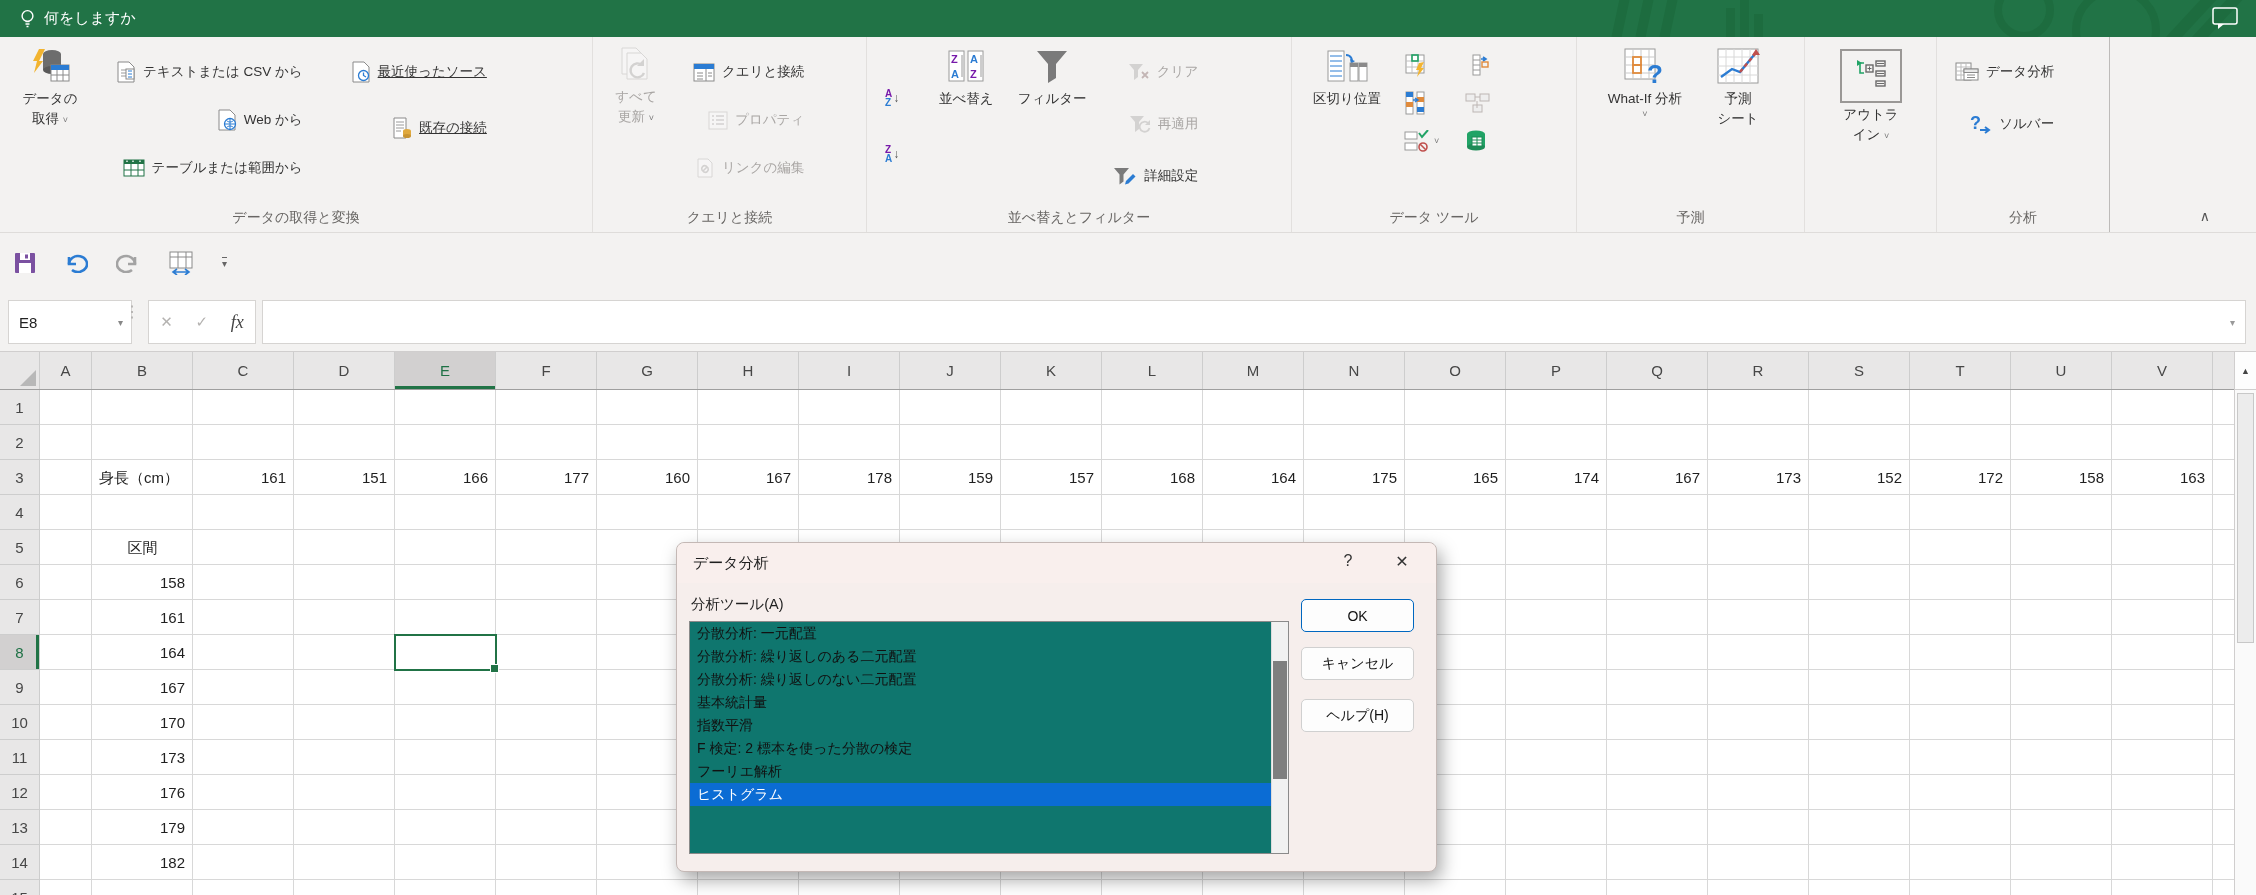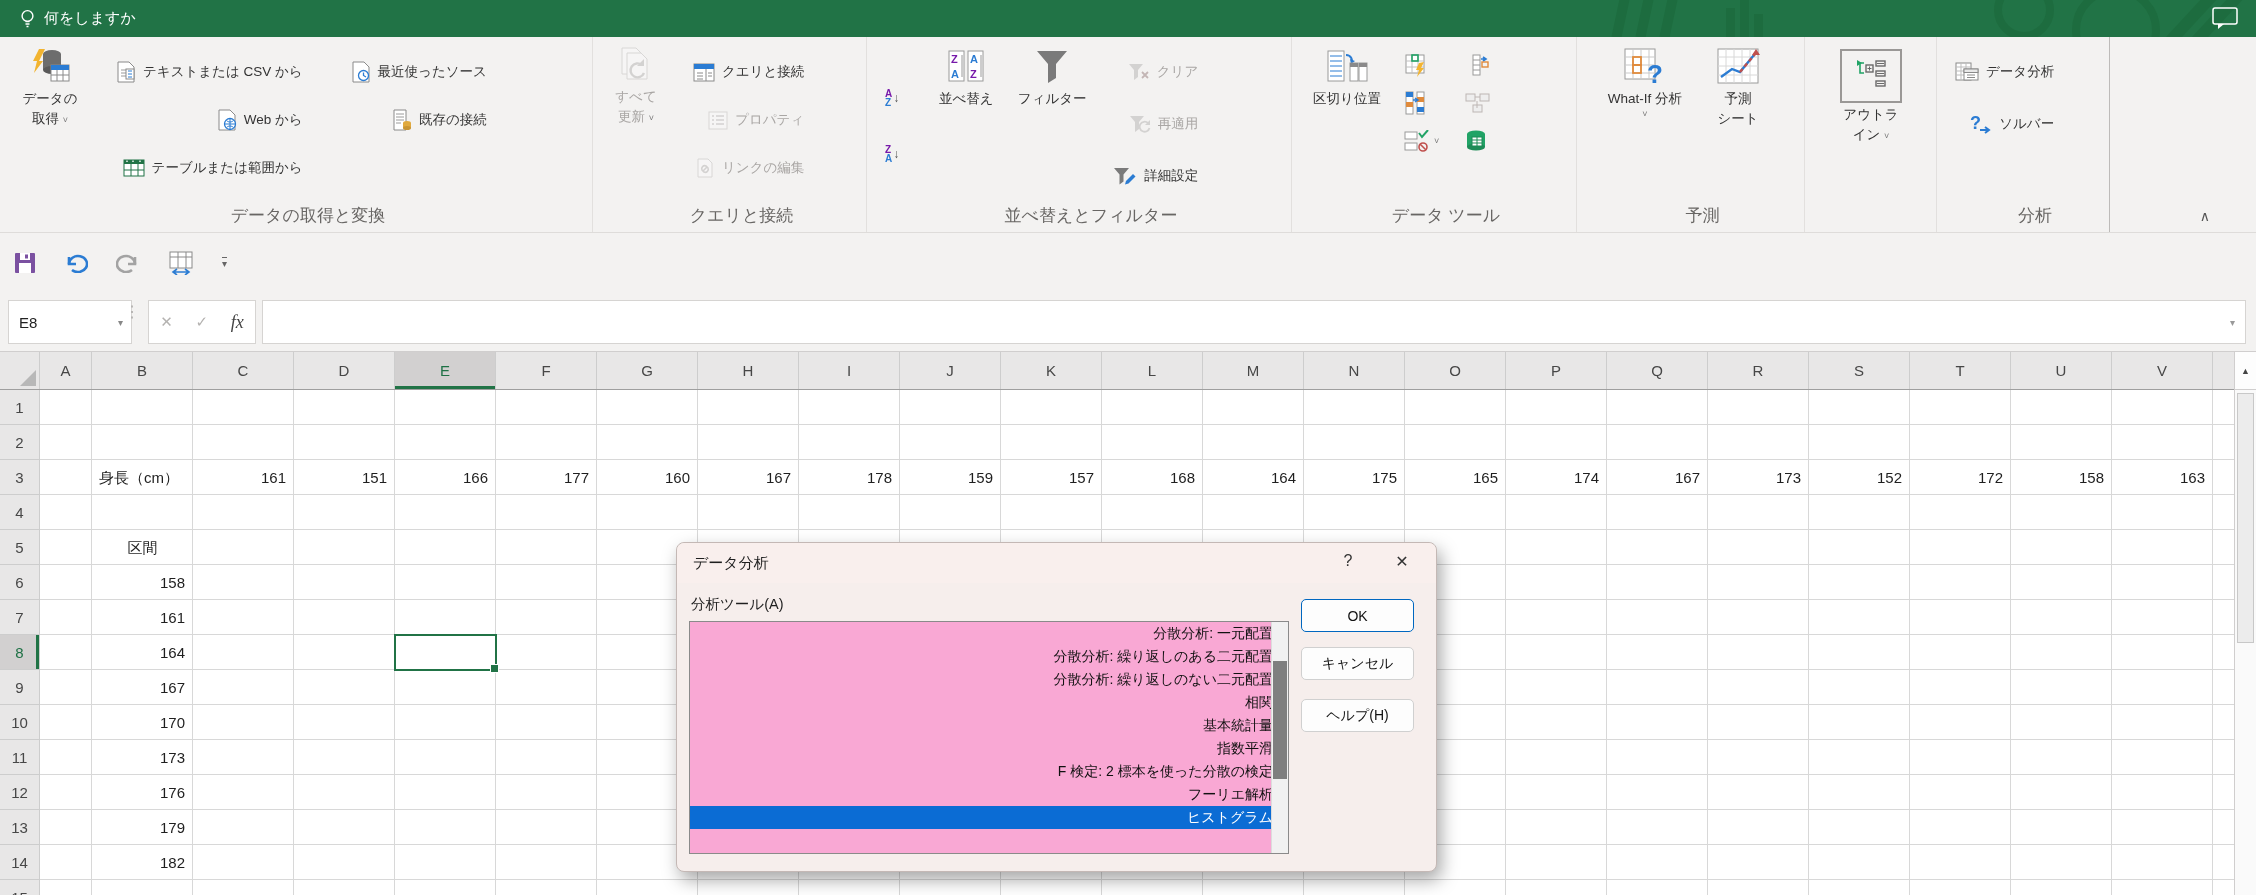--- a/index.html
+++ b/index.html
@@ -11,21 +11,21 @@
   .tabs { display:flex; align-items:stretch; position:relative; z-index:2; }
   .tab { padding:0 17px; line-height:37px; font-size:15px; cursor:default; white-space:nowrap; }
   .tab.active { background:#fff; color:#217346; }
   .tellme { display:flex; align-items:center; gap:9px; margin-left:20px; font-size:15px; position:relative; z-index:2; }
   .decor { position:absolute; right:0; top:0; height:37px; width:700px; pointer-events:none; opacity:.85; }
   .comment-btn { position:absolute; right:18px; top:7px; z-index:3; }
 
   
   .ribbon { position:absolute; left:0; top:37px; width:2256px; height:196px; background:#f3f2f1; border-bottom:1px solid #dedcda; display:flex; }
   .rgroup { position:relative; height:100%; border-right:1px solid #e2e0de; display:flex; align-items:flex-start; }
-  .glabel { position:absolute; bottom:5px; left:12px; width:100%; text-align:center; font-size:17px; color:#686664; white-space:nowrap; }
+  .glabel { position:absolute; bottom:5px; left:0; width:100%; text-align:center; font-size:14px; color:#686664; white-space:nowrap; }
   .bigbtn { display:flex; flex-direction:column; align-items:center; padding-top:10px; gap:3px; font-size:13.5px; color:#333; text-align:center; line-height:17px; }
   .chev { font-size:9px; color:#777; line-height:8px; }
   .vcol { display:flex; flex-direction:column; padding-top:20px;align-items:flex-end; }
   .smallbtn { display:flex; align-items:center; gap:7px; height:30px; font-size:13.5px; color:#333; padding:0 4px; white-space:nowrap; }
   .disabled { color:#a9a6a4; }
   .disabled svg, .disabled .azicon { opacity:.45; filter:grayscale(.7); }
   .icononly { justify-content:center; }
   .icongrid { display:grid; grid-template-columns:auto auto; column-gap:26px; row-gap:14px; padding-top:16px; align-items:center; justify-items:start; }
   .outline-box { border:2px solid #9a9896; padding:8px 14px; background:#f3f2f1; }
   .collapse-ribbon { position:absolute; right:46px; bottom:8px; color:#555; font-size:14px; }
@@ -77,21 +77,21 @@
   .vscroll { position:absolute; left:2234px; top:352px; width:22px; height:543px; background:#fafafa; border-left:1px solid #d0cece; }
   .vscroll .up { height:38px; display:flex; align-items:center; justify-content:center; color:#444; font-size:9px; border-bottom:1px solid #d0cece; background:#fdfdfd; }
   .vscroll .thumb { margin:3px 2px 0 2px; height:250px; background:#ececec; border:1px solid #c8c8c8; }
 
   
   .dialog { position:absolute; left:676px; top:542px; width:761px; height:330px; background:#f6eeec; border:1px solid #c4b8b5; border-radius:8px; box-shadow:4px 8px 18px rgba(0,0,0,.35); z-index:50; }
   .dtitle { height:40px; display:flex; align-items:center; padding-left:16px; font-size:15px; color:#1f1f1f; background:#f9efed; border-radius:8px 8px 0 0; }
   .dhelp { position:absolute; right:76px; top:9px; font-size:16px; color:#333; width:24px; text-align:center; }
   .dclose { position:absolute; right:22px; top:9px; font-size:16px; color:#333; width:24px; text-align:center; }
   .dlabel { position:absolute; left:14px; top:52px; font-size:14.5px; color:#1f1f1f; }
-  .dlist { position:absolute; left:12px; top:78px; width:600px; height:233px; background:#f9a8d4; border:1px solid #8a8a8a;text-align:right; }
+  .dlist { position:absolute; left:12px; top:78px; width:600px; height:233px; background:#0f766e; border:1px solid #8a8a8a; }
   .dlist-items { position:absolute; left:0; top:0; width:583px; height:100%; overflow:hidden; }
   .ditem { height:23px; line-height:23px; padding-left:7px; font-size:14px; color:#111; white-space:nowrap; }
   .ditem.sel { background:#0b6cd4; color:#fff; }
   .dscroll { position:absolute; right:0; top:0; width:17px; height:100%; background:#f1f1f1; border-left:1px solid #dcdcdc; }
   .dthumb { position:absolute; left:1px; top:39px; width:14px; height:118px; background:#7f7f7f; }
   .dbtn { position:absolute; left:624px; width:113px; height:33px; background:#fdfdfd; border:1px solid #d0d0d0; border-radius:5px; font-size:14px; color:#111; display:flex; align-items:center; justify-content:center; }
   .dbtn.primary { border:1.5px solid #0067c0; top:56px; }
   .dbtn.cancel { top:104px; }
   .dbtn.help { top:156px; }
 </style>
@@ -165,21 +165,21 @@
       <div class="smallbtn">
         <svg width="22" height="20" viewBox="0 0 22 20">
             <rect x="1" y="2" width="20" height="16" fill="#fff" stroke="#217346"></rect>
             <rect x="1" y="2" width="20" height="4" fill="#217346"></rect>
             <path d="M8 6 v12 M15 6 v12 M1 12 h20" stroke="#217346" fill="none"></path>
             <path d="M3 3.2 h3 M9 3.2 h3 M16 3.2 h3" stroke="#fff" stroke-dasharray="2 1"></path>
           </svg>
         <span>テーブルまたは範囲から</span>
       </div>
     </div>
-    <div class="vcol" style="margin-left:40px; gap:18px;">
+    <div class="vcol" style="margin-left:40px; gap:26px;text-decoration:underline;">
       <div class="smallbtn">
         <svg width="20" height="22" viewBox="0 0 20 22">
             <path d="M2 1 h11 l5 5 v15 h-16 Z" fill="#fff" stroke="#8a8a8a"></path>
             <circle cx="12.5" cy="14.5" r="5" fill="#fff" stroke="#2b7cd3" stroke-width="1.3"></circle>
             <path d="M12.5 11.5 v3 l2.5 1.5" stroke="#2b7cd3" fill="none" stroke-width="1.3"></path>
           </svg>
         <span>最近使ったソース</span>
       </div>
       <div class="smallbtn">
         <svg width="20" height="22" viewBox="0 0 20 22">
@@ -957,21 +957,20 @@
   <div class="dtitle">データ分析</div>
   <div class="dhelp">?</div>
   <div class="dclose">✕</div>
   <div class="dlabel">分析ツール(A)</div>
   <div class="dlist">
     <div class="dlist-items">
 
     <div class="ditem">分散分析: 一元配置</div>
         <div class="ditem">分散分析: 繰り返しのある二元配置</div>
         <div class="ditem">分散分析: 繰り返しのない二元配置</div>
-        <div class="ditem">相関</div>
         <div class="ditem">基本統計量</div>
         <div class="ditem">指数平滑</div>
         <div class="ditem">F 検定: 2 標本を使った分散の検定</div>
         <div class="ditem">フーリエ解析</div>
         <div class="ditem sel">ヒストグラム</div>
       </div>
     <div class="dscroll">
       <div class="dthumb"></div>
     </div>
   </div>

